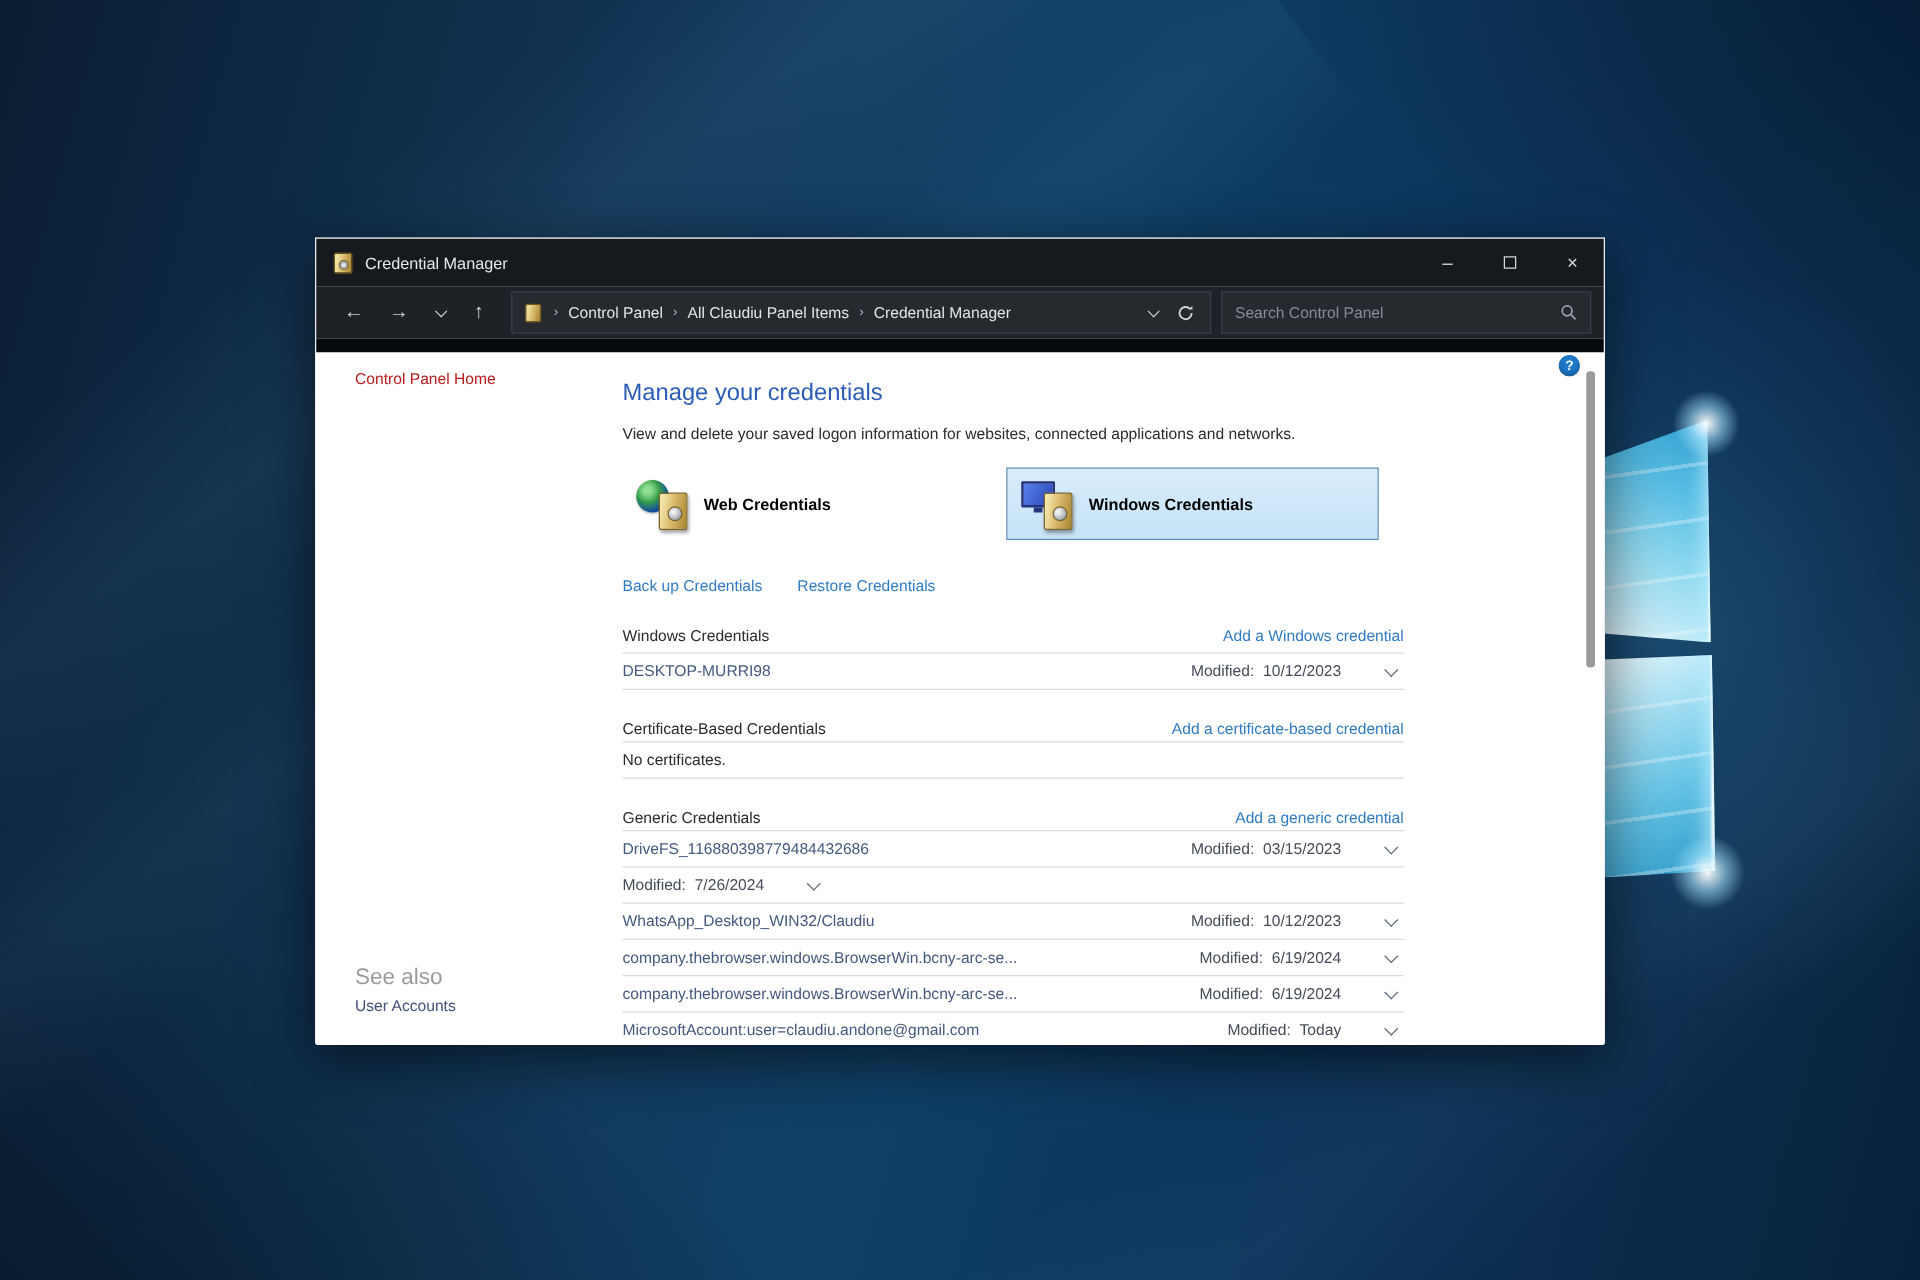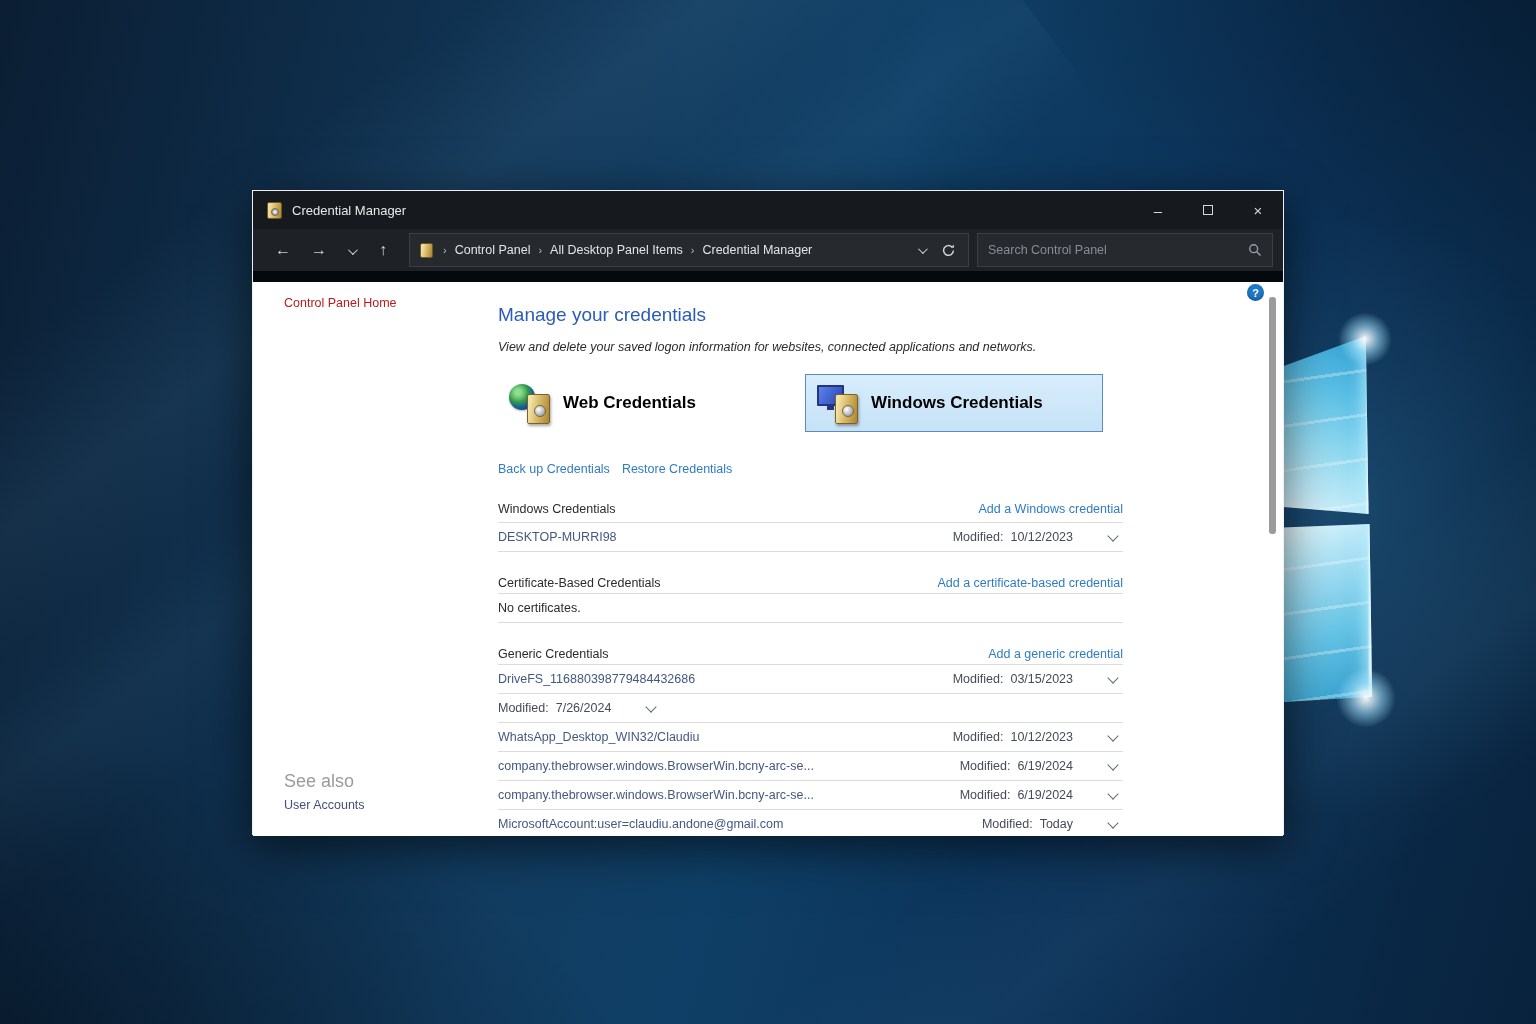--- a/index.html
+++ b/index.html
@@ -86,40 +86,40 @@
   .see-also      { position:absolute; left:31px; top:489px; font-size:18px; color:#9b9b9b; }
   .user-accounts { position:absolute; left:31px; top:516px; font-size:12.5px; color:#42507a; }
 
   .help-btn { position:absolute; left:994px; top:2px; width:17px; height:17px; border-radius:50%;
     background:#1e78c8; color:#fff; font-size:11px; font-weight:bold;
     display:flex; align-items:center; justify-content:center; box-shadow:inset 0 -2px 3px rgba(0,0,0,.25); }
   .scroll-thumb { position:absolute; left:1016px; top:15px; width:7px; height:237px; background:#9b9b9b; border-radius:3px; }
 
   .main-col { position:absolute; left:245px; top:0; width:625px; }
   .page-title { font-size:19px; font-weight:400; color:#2b5cb8; line-height:26px; margin-top:20px; }
-  .desc { margin-top:12px; font-size:12.5px;font-style:italic; }
+  .desc { margin-top:12px; font-size:12.5px; }
 
   .tabs { position:relative; margin-top:20px; height:58px; }
   .tab { position:absolute; top:0; height:58px; width:298px; display:flex; align-items:center; gap:10px; padding-left:11px; }
   .tab-win { left:307px; background:linear-gradient(#d8edfc,#c6e2f7); border:1px solid #5b8db8; }
-  .tab-label { font-weight:bold; font-size:17px; color:#000; }
+  .tab-label { font-weight:bold; font-size:13px; color:#000; }
   .cred-icon { position:relative; width:44px; height:44px; flex:none; }
   .globe { position:absolute; left:0; top:3px; width:26px; height:26px; border-radius:50%;
     background:radial-gradient(circle at 35% 32%, #8fdc8f 12%, #35a04b 40%, #1e72d6 72%, #17509e 100%);
     box-shadow:inset -3px -4px 5px rgba(0,0,50,.35), 0 1px 2px rgba(0,0,0,.3); }
   .monitor { position:absolute; left:0; top:4px; width:27px; height:21px;
     background:linear-gradient(120deg,#5d82ea,#2746b8); border:2px solid #24347f; border-radius:1px; }
   .monitor::after { content:""; position:absolute; left:8px; top:19px; width:7px; height:4px; background:#24347f; }
   .safe { position:absolute; right:3px; bottom:1px; width:23px; height:30px; border-radius:2px;
     background:linear-gradient(100deg,#f3e4a8 12%,#dcbd70 45%,#aa852f 100%); border:1px solid #7c6224;
     box-shadow:1px 2px 3px rgba(0,0,0,.35); }
   .safe::after { content:""; position:absolute; right:3px; top:10px; width:10px; height:10px; border-radius:50%;
     background:radial-gradient(circle at 35% 35%, #ffffff, #aab0b8 65%, #6c7076); border:1px solid #77683a; }
 
-  .actions { margin-top:30px; display:flex; gap:12px; font-size:12.5px; }
+  .actions { margin-top:30px; display:flex; gap:28px; font-size:12.5px; }
   .link { color:#2f7cc4; cursor:default; }
 
   .section-head { display:flex; justify-content:space-between; align-items:flex-end;
     padding-bottom:6px; border-bottom:1px solid #dcdcdc; font-size:12.5px; }
   .sh-1 { margin-top:26px; }
   .sh-2, .sh-3 { margin-top:24px; padding-bottom:3px; }
   .add-link { color:#2f7cc4; }
 
   .cred-row { height:29px; display:flex; align-items:center; border-bottom:1px solid #dcdcdc; font-size:12.5px;gap:18px; }
   .cred-name { color:#44597f; flex:1; }
@@ -177,21 +177,21 @@
       </div>
       <div class="nav-btn">
         <span>↑</span>
       </div>
 
       <div class="addressbar">
         <span class="addr-icon"></span>
         <span class="crumb-sep">›</span>
         <span class="crumb">Control Panel</span>
         <span class="crumb-sep">›</span>
-        <span class="crumb">All Desktop Panel Items</span>
+        <span class="crumb">All Claudiu Panel Items</span>
         <span class="crumb-sep">›</span>
         <span class="crumb">Credential Manager</span>
         <span class="addr-right">
           <span class="chev"></span>
           <svg width="15" height="15" viewBox="0 0 16 16">
             <path d="M13.2 8a5.2 5.2 0 1 1-1.5-3.7" fill="none" stroke="#cfd2d6" stroke-width="1.6"></path>
             <path d="M13.8 1.6v3.4h-3.4z" fill="#cfd2d6"></path>
           </svg>
         </span>
       </div>

